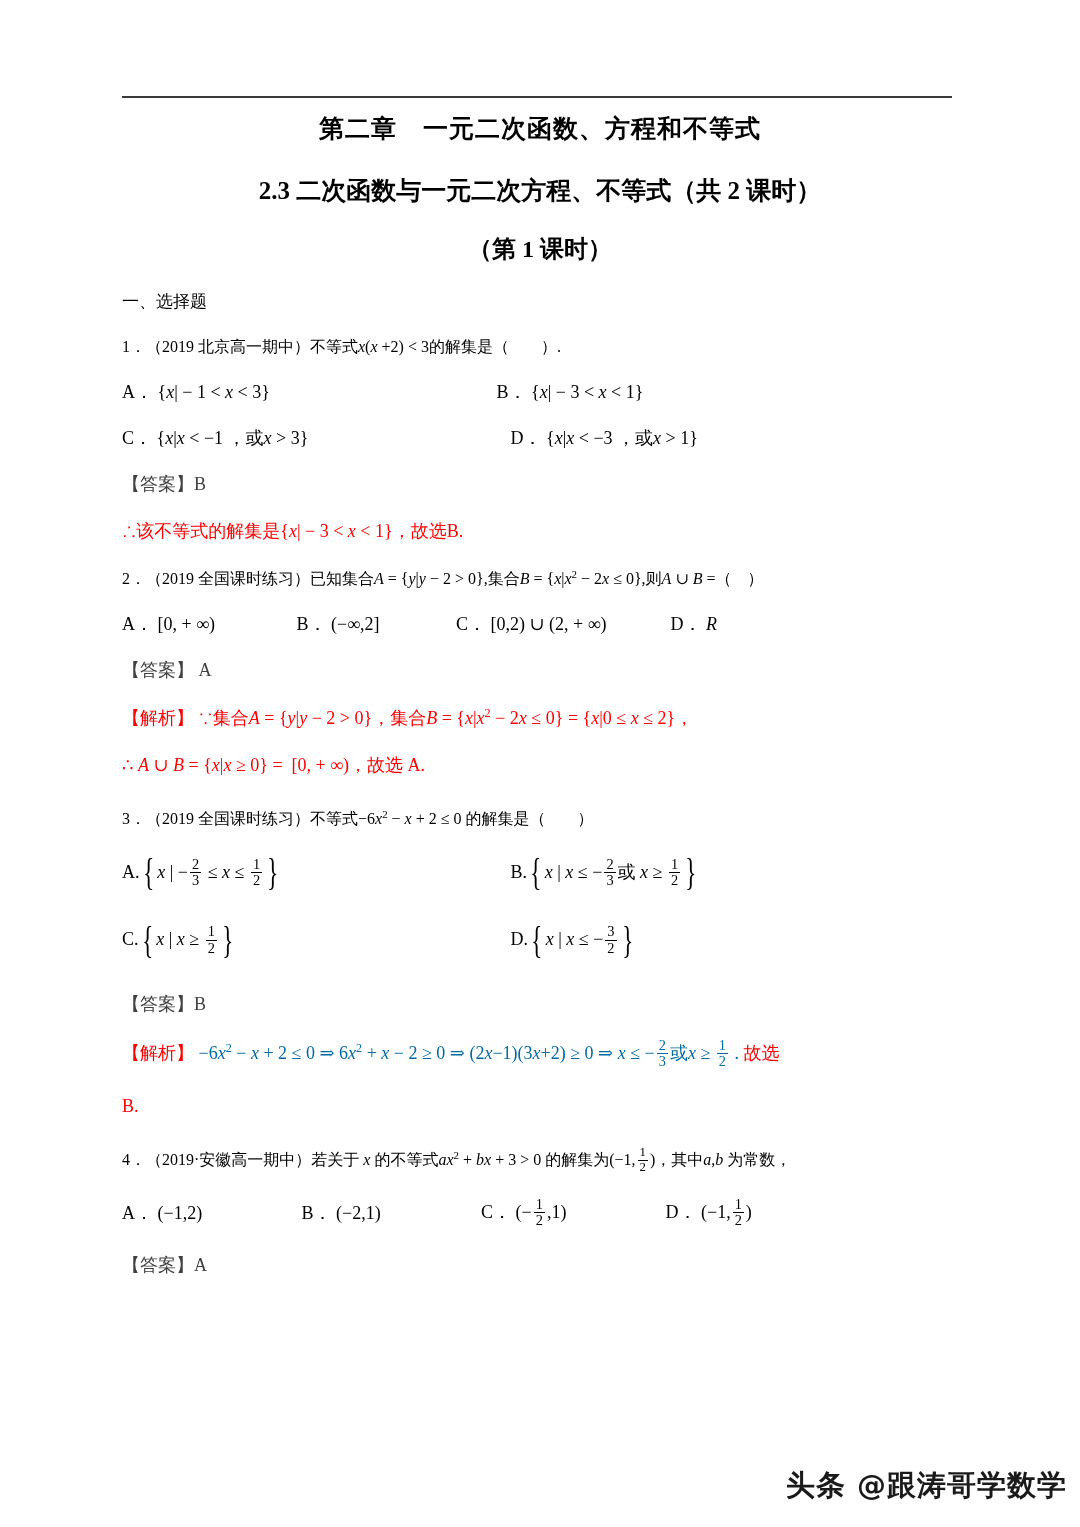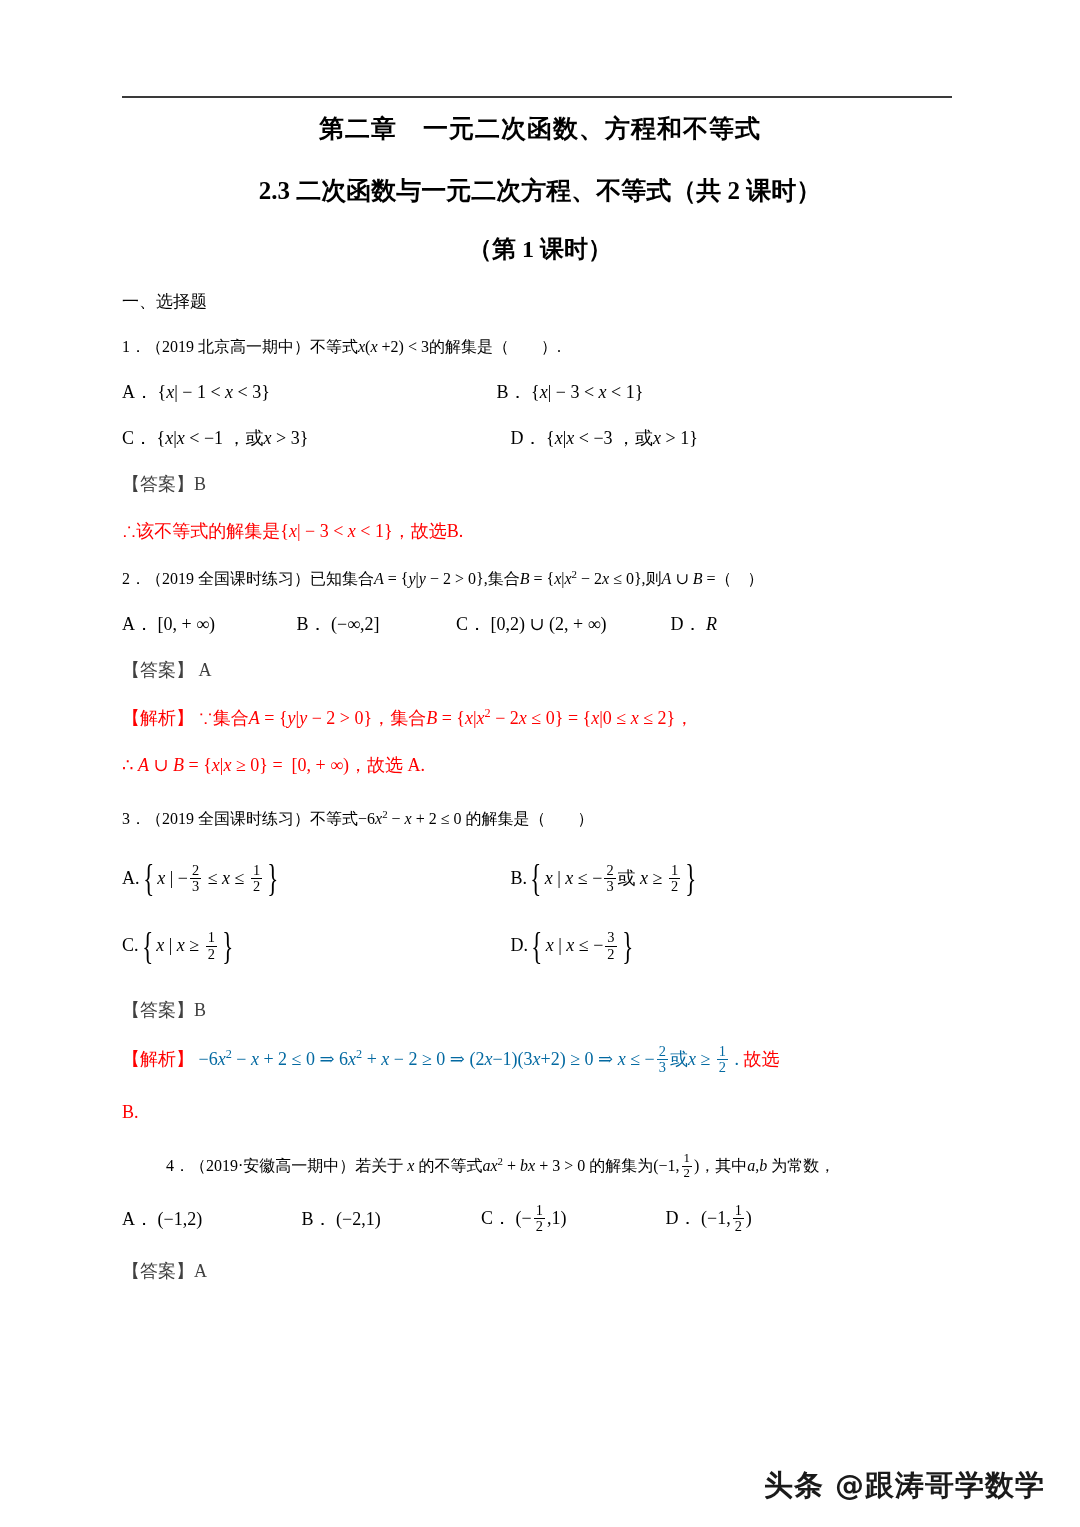--- a/index.html
+++ b/index.html
@@ -125,21 +125,21 @@
   .two-col { position: relative; }
   .col-a { display: inline-block; width: 370px; vertical-align: middle; }
   .col-b { display: inline-block; vertical-align: middle; }
 
   
   .four { display: inline-block; vertical-align: middle; }
 
   
   .watermark {
     position: absolute;
-    left: 764px;
+    left: 786px;
     top: 1466px;
     font-size: 29px;
     font-weight: bold;
     font-family: "DejaVu Sans", "Liberation Sans", sans-serif;
     color: #1a1a1a;
     letter-spacing: 1px;
     white-space: nowrap;
     text-shadow: 1.5px 1.5px 0 rgba(255,255,255,0.85);
   }
 </style>
@@ -230,21 +230,21 @@
     </div>
 
     <div class="sol">
       ∴ <span class="mi">A</span> ∪ <span class="mi">B</span> = {<span class="mi">x</span>|<span class="mi">x</span> ≥ 0} = &nbsp;[0, + ∞)，故选 A.
     </div>
 
     <div class="qline" style="margin-top:26px;">
       <span>3</span>．<span>（2019 全国课时练习）</span><span>不等式</span>−6<span class="mi">x</span><span class="supn">2</span> − <span class="mi">x</span> + 2 ≤ 0 <span>的解集是（　　）</span>
     </div>
 
-    <div class="opts two-col" style="margin-top:20px;">
+    <div class="opts two-col" style="margin-top:14px;">
       <span class="col-a opt">
         <span>A.</span><span class="brace-l">{</span><span class="setbody"><span class="mi">x</span> | −<span class="frac"><span class="num">2</span><span class="den">3</span></span> ≤ <span class="mi">x</span> ≤ <span class="frac"><span class="num">1</span><span class="den">2</span></span></span><span class="brace-r">}</span>
       </span>
       <span class="col-b opt" style="margin-left:14px;">
         <span>B.</span><span class="brace-l">{</span><span class="setbody"><span class="mi">x</span> | <span class="mi">x</span> ≤ −<span class="frac"><span class="num">2</span><span class="den">3</span></span>或 <span class="mi">x</span> ≥ <span class="frac"><span class="num">1</span><span class="den">2</span></span></span><span class="brace-r">}</span>
       </span>
     </div>
 
     <div class="opts two-col" style="margin-top:12px;">
       <span class="col-a opt">
@@ -260,21 +260,21 @@
     </div>
 
     <div class="sol" style="margin-top:20px;">
       <span class="red">【解析】</span><span class="blk"> −6<span class="mi">x</span><span class="supn">2</span> − <span class="mi">x</span> + 2 ≤ 0 ⇒ 6<span class="mi">x</span><span class="supn">2</span> + <span class="mi">x</span> − 2 ≥ 0 ⇒ (2<span class="mi">x</span>−1)(3<span class="mi">x</span>+2) ≥ 0 ⇒ <span class="mi">x</span> ≤ −<span class="frac"><span class="num">2</span><span class="den">3</span></span>或<span class="mi">x</span> ≥ <span class="frac"><span class="num">1</span><span class="den">2</span></span> .</span> <span class="red">故选</span>
     </div>
 
     <div class="sol" style="margin-top:22px;">
       <span>B.</span>
     </div>
 
-    <div class="qline" style="margin-top:26px;margin-left:44px;">
+    <div class="qline" style="margin-top:26px;">
       <span>4</span>．<span>（2019·安徽高一期中）</span>若关于 <span class="mi">x</span> 的不等式<span class="mi">ax</span><span class="supn">2</span> + <span class="mi">bx</span> + 3 &gt; 0 的解集为(−1,<span class="frac"><span class="num">1</span><span class="den">2</span></span>)，其中<span class="mi">a</span>,<span class="mi">b</span> 为常数，
     </div>
 
 
     <div class="opts" style="margin-top:22px;">
       <span class="four opt" style="width:175px;">
         <span>A．</span>
         (−1,2)
       </span>
       <span class="four opt" style="width:175px;">

